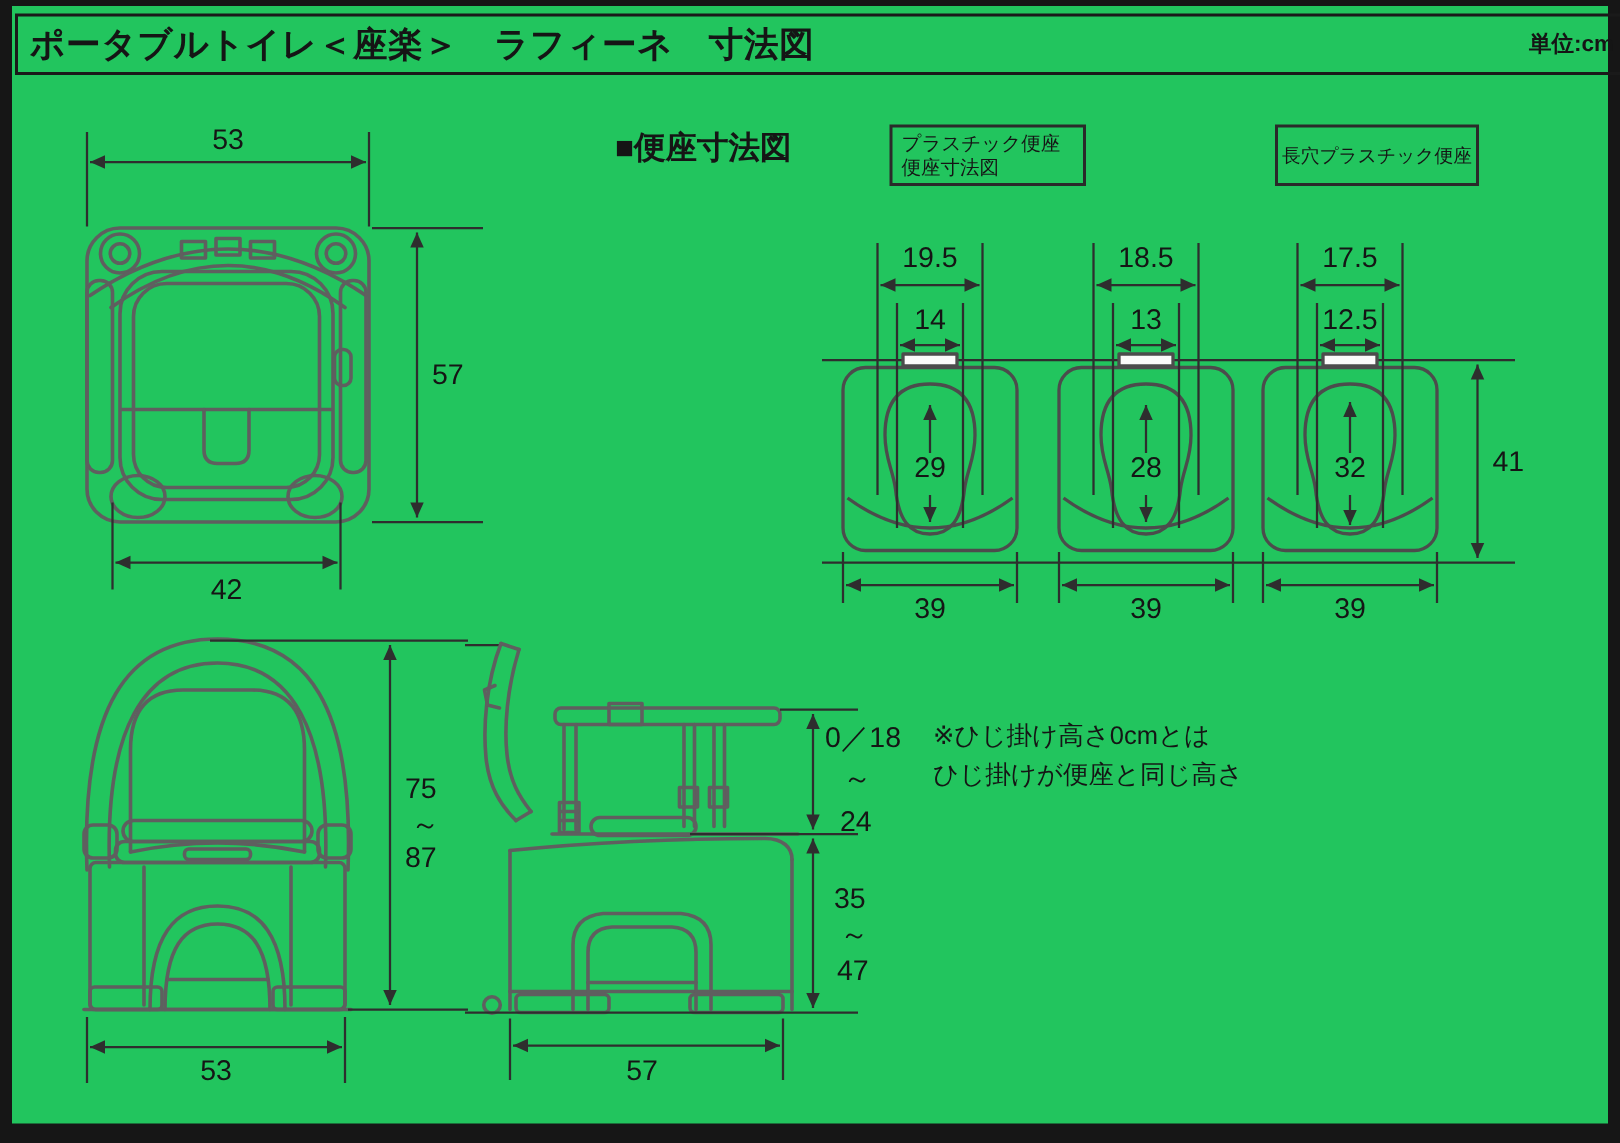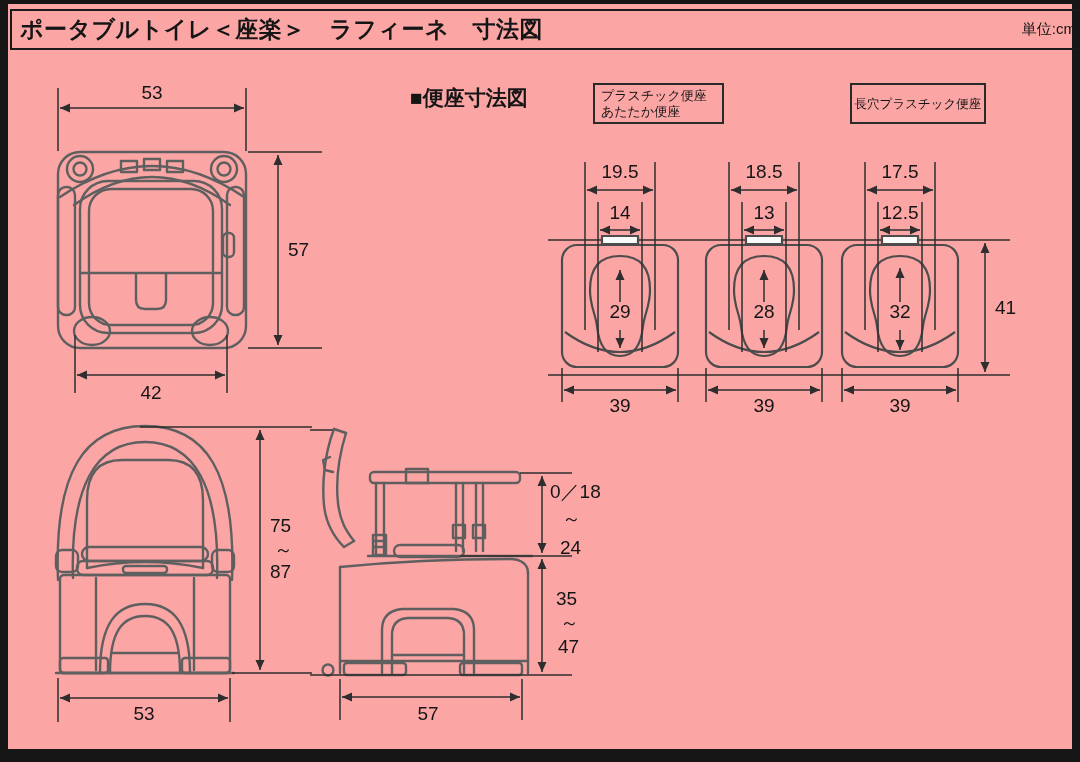--- a/index.html
+++ b/index.html
@@ -1,26 +1,26 @@
 <!DOCTYPE html>
 <html><head>
 <meta charset="utf-8">
 <style>
   html,body{margin:0;padding:0;background:#000;}
-  .screen{position:relative;width:1080px;height:762px;background:#fca5a5;overflow:hidden;
+  .screen{position:relative;width:1080px;height:762px;background:#22c55e;overflow:hidden;
           font-family:"Liberation Sans","DejaVu Sans",sans-serif;color:#151515;}
   .bar{position:absolute;background:#161616;}
   .bar-top{left:0;top:0;width:1080px;height:4px;}
   .bar-left{left:0;top:0;width:8px;height:762px;}
   .bar-right{left:1072px;top:0;width:8px;height:762px;}
   .bar-bottom{left:0;top:749px;width:1080px;height:13px;}
   .title-box{position:absolute;left:10px;top:9px;width:1056px;height:37px;border:2px solid #1a1a1a;
              display:flex;align-items:center;justify-content:space-between;padding:0 10px 0 8px;box-sizing:content-box;}
   .title{font-size:23px;font-weight:bold;letter-spacing:.5px;white-space:nowrap;}
-  .unit{font-size:15px;font-weight:normal;}
+  .unit{font-size:15px;font-weight:bold;}
   .heading{position:absolute;left:410px;top:84px;font-size:21px;font-weight:bold;}
   .type-box{position:absolute;top:83px;height:41px;border:2px solid #2a2a2a;box-sizing:border-box;
             display:flex;flex-direction:column;justify-content:center;font-size:13px;line-height:16px;}
   .type-box.b1{left:563px;width:131px;padding-left:6px;margin-left:30px;}
   .type-box.b2{left:707px;width:129px;align-items:center;}
   .type-box.b3{left:850px;width:136px;align-items:center;font-size:12.5px;}
   .note{position:absolute;left:622px;top:478px;font-size:17px;line-height:26px;}
   svg{position:absolute;overflow:visible;}
   .dw{stroke:#5f5f5f;stroke-width:2.4;fill:none;stroke-linejoin:round;stroke-linecap:round;}
   .dw2{stroke:#4c4c4c;stroke-width:2.2;fill:none;stroke-linejoin:round;}
@@ -41,21 +41,21 @@
 
   <div class="title-box">
     <span class="title">ポータブルトイレ＜座楽＞　ラフィーネ　寸法図</span>
     <span class="unit">単位:cm</span>
   </div>
 
   <div class="heading">■便座寸法図</div>
 
   <div class="type-box b1">
     <span>プラスチック便座</span>
-    <span>あたたか便座</span>
+    <span>便座寸法図</span>
   </div>
   <div class="type-box b3">
     <span>長穴プラスチック便座</span>
   </div>
 
   <svg style="left:20px;top:75px;" width="310" height="335" viewBox="0 0 310 335">
     <defs>
       <marker id="mt" viewBox="0 0 12 12" refX="11" refY="6" markerWidth="12" markerHeight="12" orient="auto-start-reverse" markerUnits="userSpaceOnUse">
         <path d="M1,1.5 L11,6 L1,10.5 Z" fill="#2e2e2e"></path>
       </marker>
@@ -258,14 +258,18 @@
       <text class="lb" x="250" y="204">～</text>
       <text class="lb" x="248" y="228">47</text>
     </g>
     <g>
       <path class="dl" d="M30,254 V295 M212,254 V295"></path>
       <line class="dl" x1="32" y1="272" x2="210" y2="272" marker-start="url(#ms)" marker-end="url(#ms)"></line>
       <text class="lb mid" x="118" y="295">57</text>
     </g>
   </svg>
 
+  <div class="note">
+    <div>※ひじ掛け高さ0cmとは</div>
+    <div>ひじ掛けが便座と同じ高さ</div>
+  </div>
 
 </div>
 
 </body></html>

